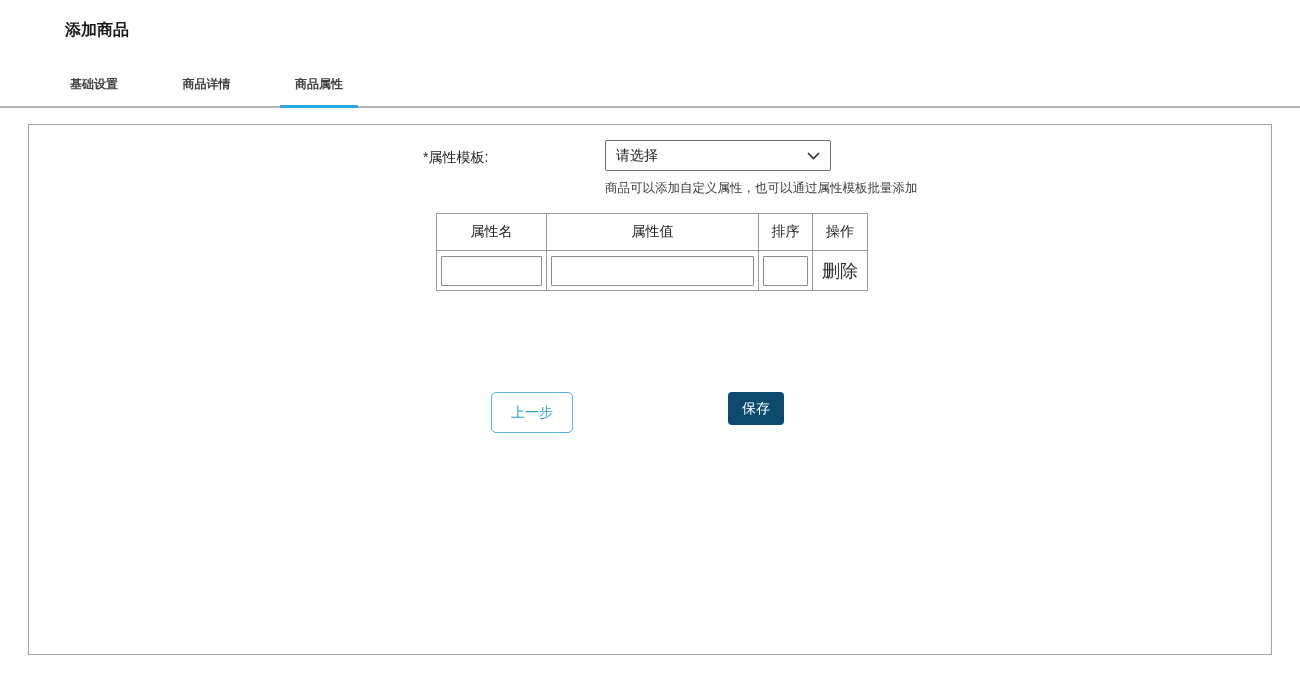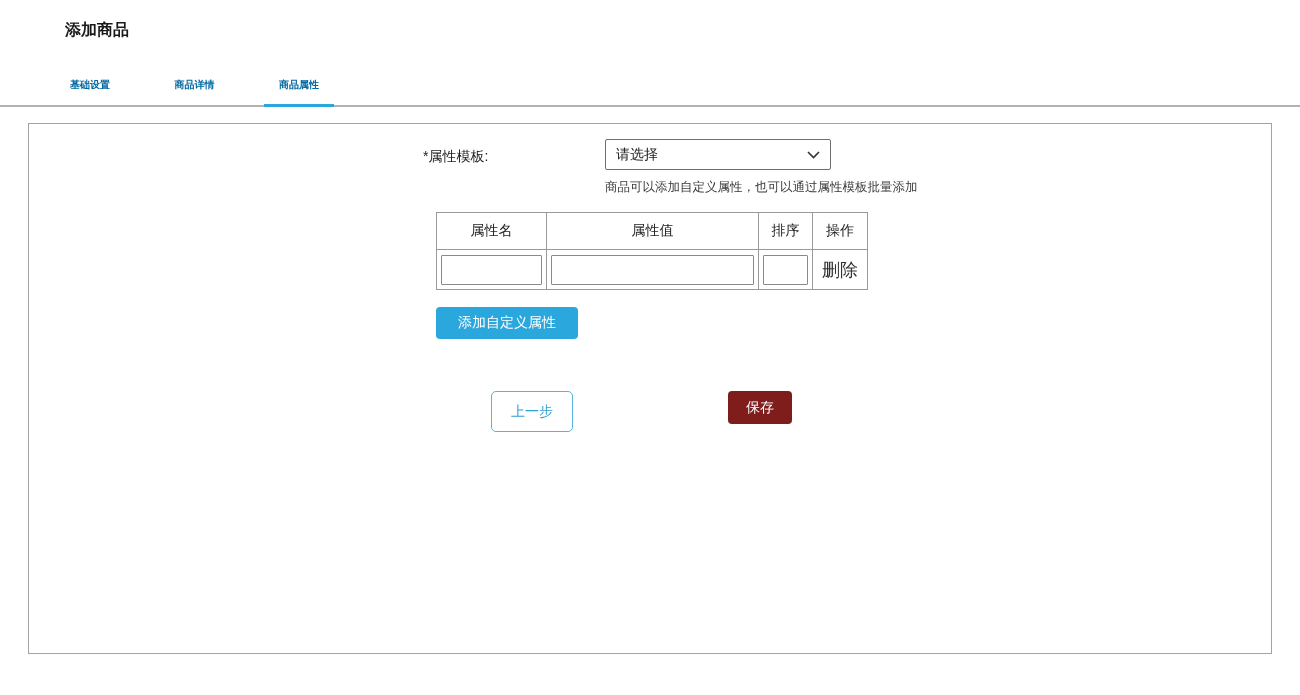--- a/index.html
+++ b/index.html
@@ -20,21 +20,21 @@
   .tabbar {
     margin-top: 33px;
     padding-left: 55px;
     border-bottom: 2px solid #b3b3b3;
     white-space: nowrap;
   }
   .tab {
     display: inline-block;
     padding: 0 15px 12px 15px;
     margin-right: 30px;
-    font-size: 10px; font-weight: 600; color: #0369a1;
+    font-size: 12px; font-weight: 600; color: #404040;
     cursor: pointer;
     margin-bottom: -2px;
   }
   .tab.active {
     border-bottom: 3px solid #2aa7dc;
     text-align: center;
   }
 
   
   .panel {
@@ -113,22 +113,22 @@
     border: none; border-radius: 4px;
   }
   .btn-prev {
     left: 462px; top: 267px;
     width: 82px; height: 41px;
     background: #ffffff; color: #2f9fd6;
     border: 1px solid #56b2e0; border-radius: 5px;
   }
   .btn-save {
     left: 699px; top: 267px;
-    width: 64px; height: 33px;
-    background: #7f1d1d; color: #ffffff;
+    width: 56px; height: 33px;
+    background: #0c4a6e; color: #ffffff;
     border: none; border-radius: 4px;
   }
 </style>
 </head>
 <body>
 
 <h1 class="page-title">添加商品</h1>
 
 <div class="tabbar">
   <span class="tab">基础设置</span>
@@ -177,19 +177,18 @@
         <td>
           <input class="cell-input" type="text" value="" style="">
         </td>
         <td>
           <span class="delete-link">删除</span>
         </td>
       </tr>
     </tbody>
   </table>
 
-  <button class="btn btn-add">添加自定义属性</button>
 
   <button class="btn btn-prev">上一步</button>
 
   <button class="btn btn-save">保存</button>
 
 </div>
 
 </body></html>

